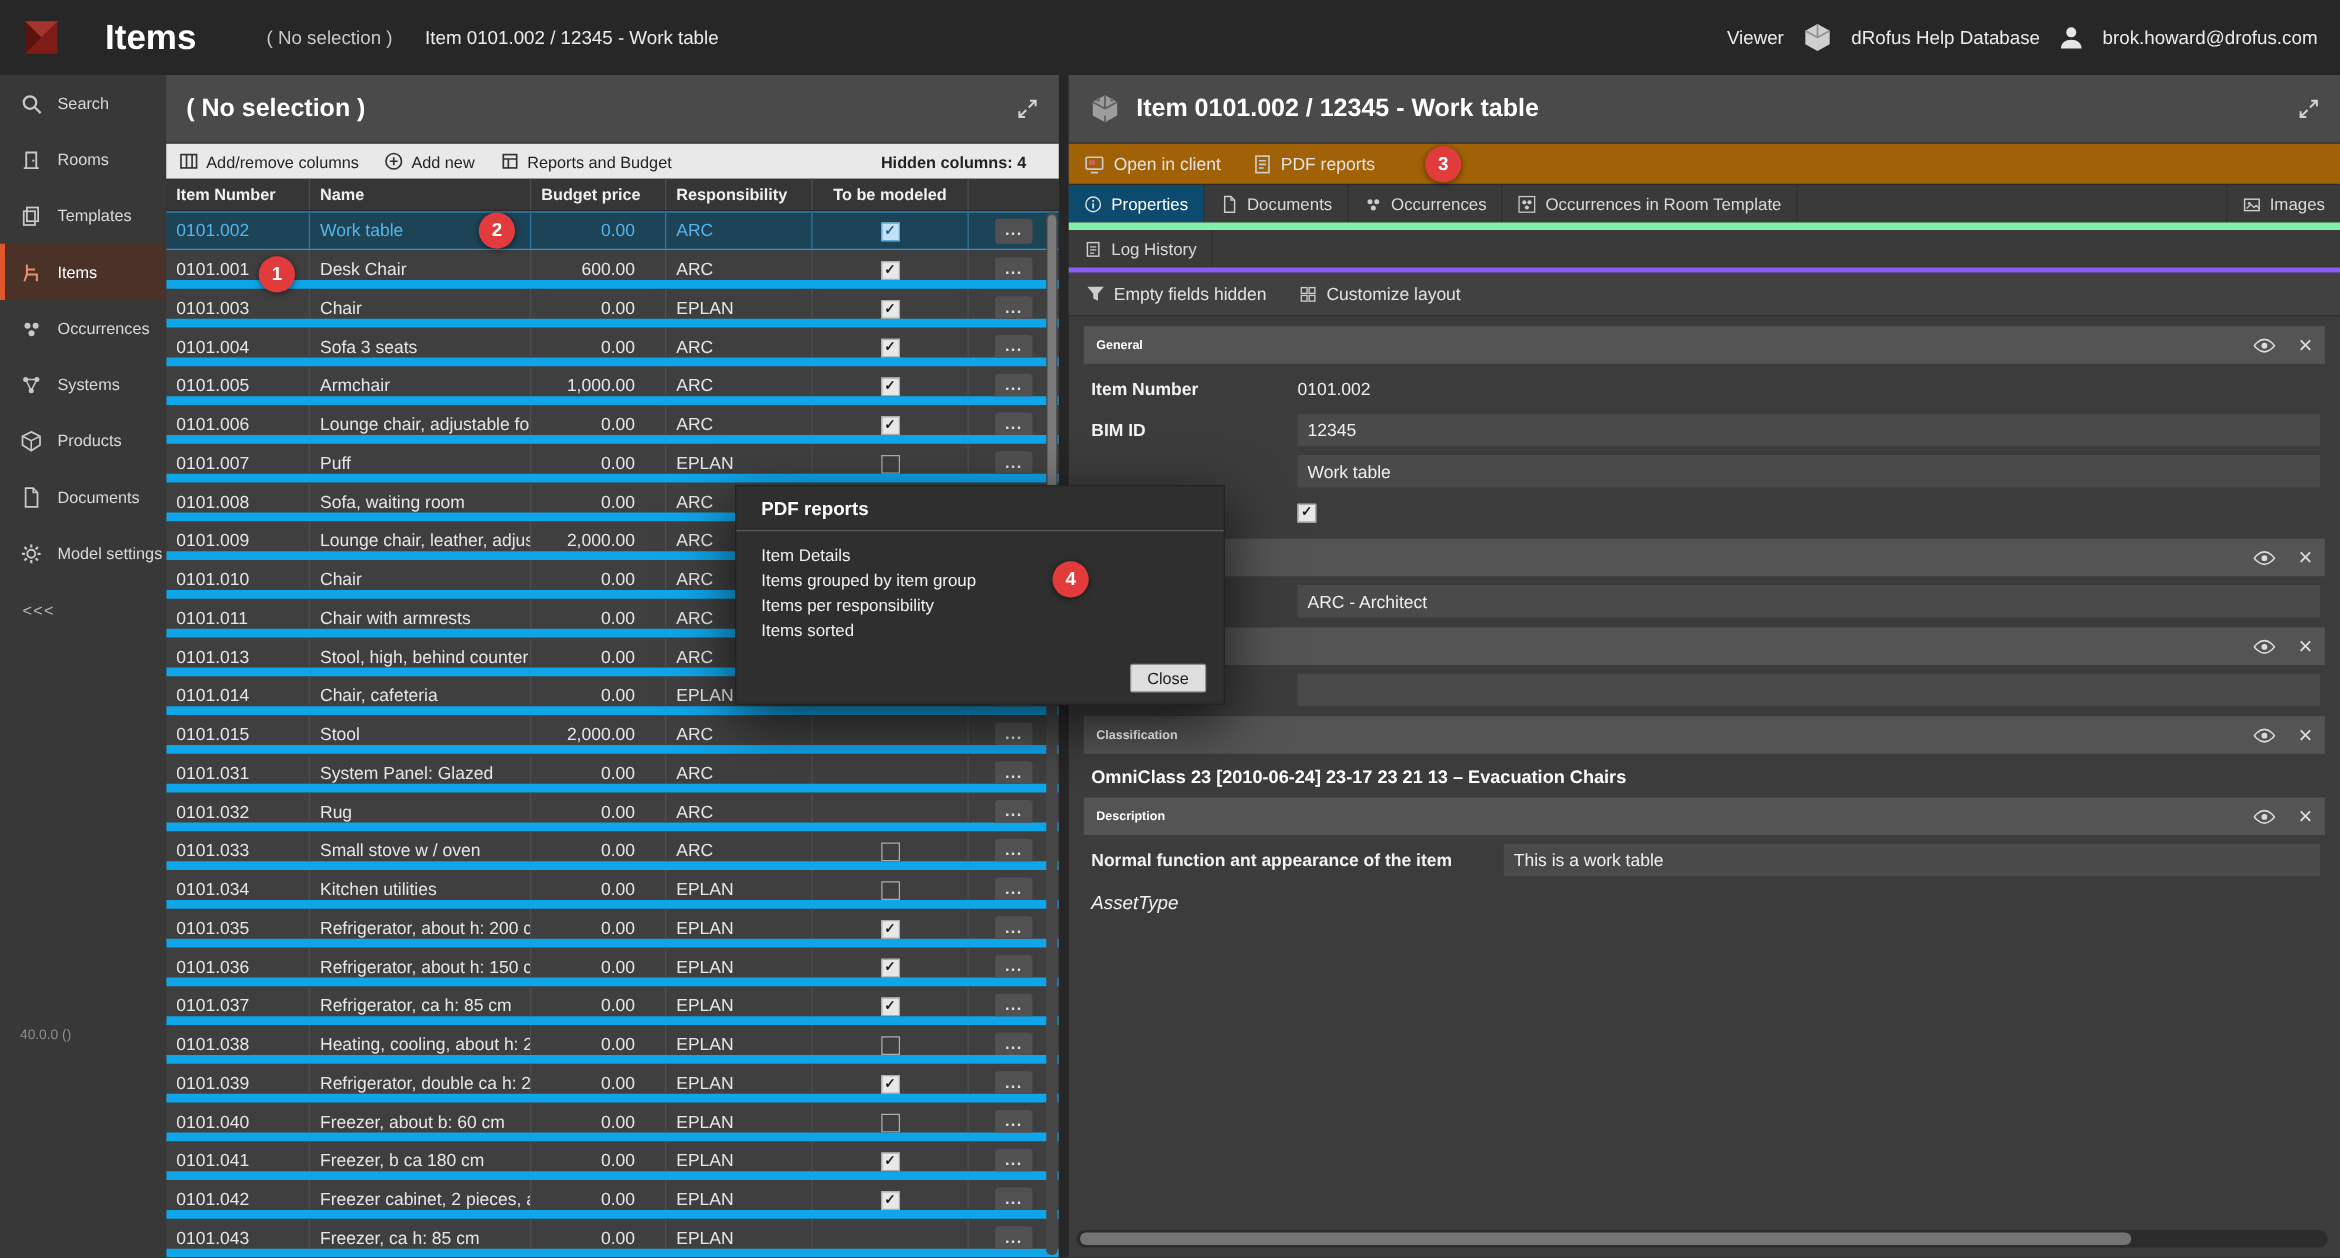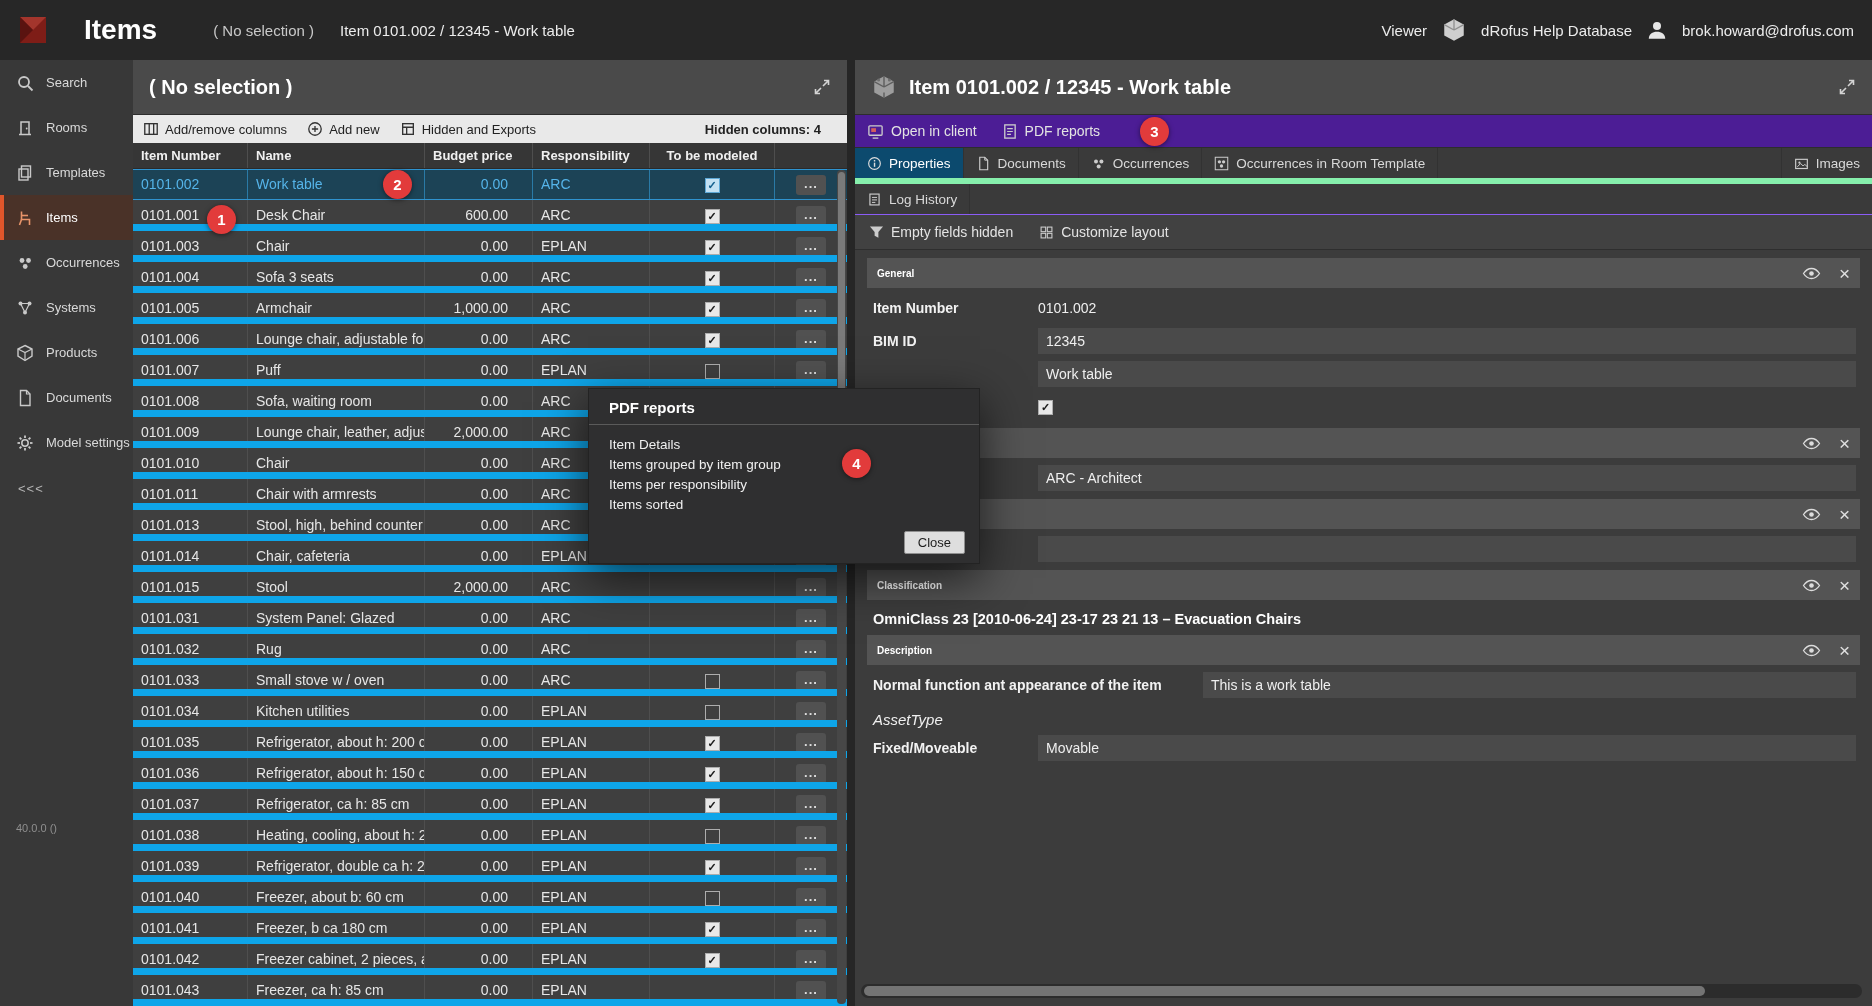--- a/index.html
+++ b/index.html
@@ -57,30 +57,30 @@
   .checkbox.checked{background:#e8e8e8}
   .checkbox.checked::after{content:"\2713";font-weight:bold}
   .trow.selected .checkbox.checked{background:#c3e1f3;border-color:#5da8d6;color:#16618f}
   .more-btn{display:inline-block;background:#515151;border-radius:3px;color:#dedede;font-size:13px;
     font-weight:bold;line-height:13px;padding:2px 8px 5px;letter-spacing:1px;vertical-align:middle;cursor:pointer}
   .vscroll{position:absolute;right:1px;top:110px;bottom:2px;width:9px;background:#474747;border-radius:4px;z-index:6}
   .vscroll-thumb{position:absolute;left:1px;right:1px;top:2px;height:42%;background:#7a7a7a;border-radius:4px}
   
   .detail-panel{position:absolute;left:855px;top:60px;right:0;bottom:0;background:#3c3c3c;
     display:flex;flex-direction:column;z-index:5}
-  .detail-toolbar{height:32px;flex:none;background:#4c1d95;display:flex;align-items:center;gap:24px;
+  .detail-toolbar{height:32px;flex:none;background:#a16207;display:flex;align-items:center;gap:24px;
     padding:0 12px;font-size:14px;color:#e3e3e3;border-bottom:1px solid #2d2d2d}
   .tool-item{display:inline-flex;align-items:center;gap:7px;cursor:pointer}
   .tabs-row{height:30px;flex:none;background:#3a3a3a;display:flex;align-items:stretch}
   .tab{display:inline-flex;align-items:center;gap:7px;padding:0 12px;font-size:13.5px;color:#d9d9d9;
     border-right:1px solid #323232;cursor:pointer}
   .tab.active{background:#0c4a6e;color:#fff}
   .tab-right{margin-left:auto;border-left:1px solid #323232;border-right:none}
   .tabs-row.second{border-top:6px solid #86efac}
-  .filter-bar{height:34px;flex:none;background:#414141;border-top:1px solid #8b5cf6;border-bottom:1px solid #2e2e2e;
+  .filter-bar{height:34px;flex:none;background:#414141;border-top:4px solid #8b5cf6;border-bottom:1px solid #2e2e2e;
     display:flex;gap:26px;padding:0 14px;font-size:14px;color:#e3e3e3}
   .detail-content{flex:1;padding:0 12px;overflow:hidden}
   .section{margin-top:8px}
   .sec-header{height:30px;background:#545454;display:flex;align-items:center;padding:0 10px}
   .sec-title{font-weight:bold;font-size:10px;color:#fff}
   .sec-icons{margin-left:auto;display:flex;align-items:center;gap:18px}
   .sec-eye{display:inline-flex;cursor:pointer}
   .sec-close{font-size:19px;color:#e0e0e0;cursor:pointer;line-height:1}
   .frow{display:flex;align-items:center;margin-top:6px;min-height:27px;padding-right:4px}
   .flabel{width:165px;flex:none;font-weight:bold;font-size:14px;color:#f2f2f2;padding-left:6px;box-sizing:content-box}
@@ -269,21 +269,21 @@
         </span>
       <span>Add new</span>
     </span>
     <span class="ltool-item">
       <span>
           <svg width="16" height="16" viewBox="0 0 18 18">
             <rect x="3" y="3" width="12" height="12" fill="none" stroke="#333" stroke-width="1.5"></rect>
             <path d="M3 7h12M7.5 7v8" stroke="#333" stroke-width="1.5"></path>
           </svg>
         </span>
-      <span>Hidden and Exports</span>
+      <span>Reports and Budget</span>
     </span>
     <span class="hidden-cols">Hidden columns: 4</span>
   </div>
   <div class="thead">
     <div class="td c-num">Item Number</div>
     <div class="td c-name">Name</div>
     <div class="td c-price">Budget price</div>
     <div class="td c-resp">Responsibility</div>
     <div class="td c-model">To be modeled</div>
     <div class="td c-more"></div>
@@ -726,24 +726,20 @@
               </svg>
             </span>
             <span class="sec-close">×</span>
           </span>
         </div>
         <div class="frow">
           <div class="flabel" style="width: 330px;">Normal function ant appearance of the item</div>
           <div class="fstrip">This is a work table</div>
         </div>
         <div class="frow-heading">AssetType</div>
-        <div class="frow">
-          <div class="flabel" style="width: 165px;">Fixed/Moveable</div>
-          <div class="fstrip">Movable</div>
-        </div>
       </div>
     </div>
   <div class="hscroll">
     <div class="hscroll-thumb"></div>
   </div>
 </div>
 
 <div class="dialog">
   <div class="dialog-title">PDF reports</div>
   <div class="dialog-divider"></div>

